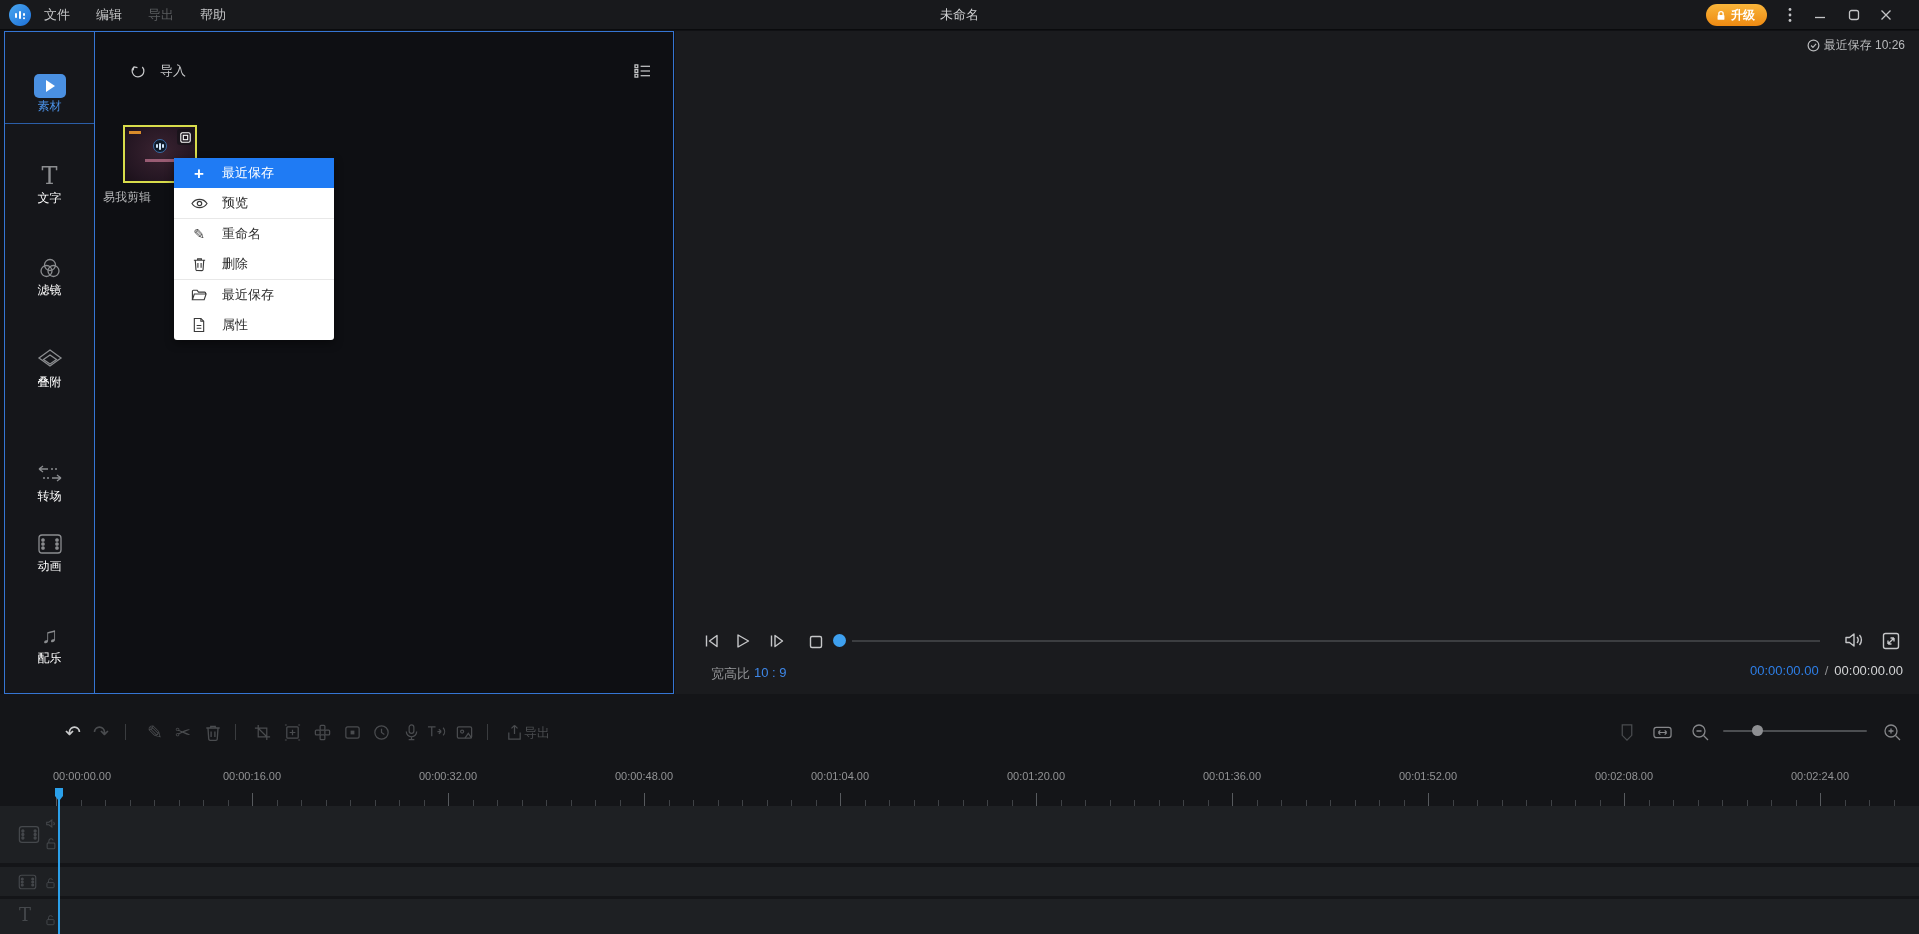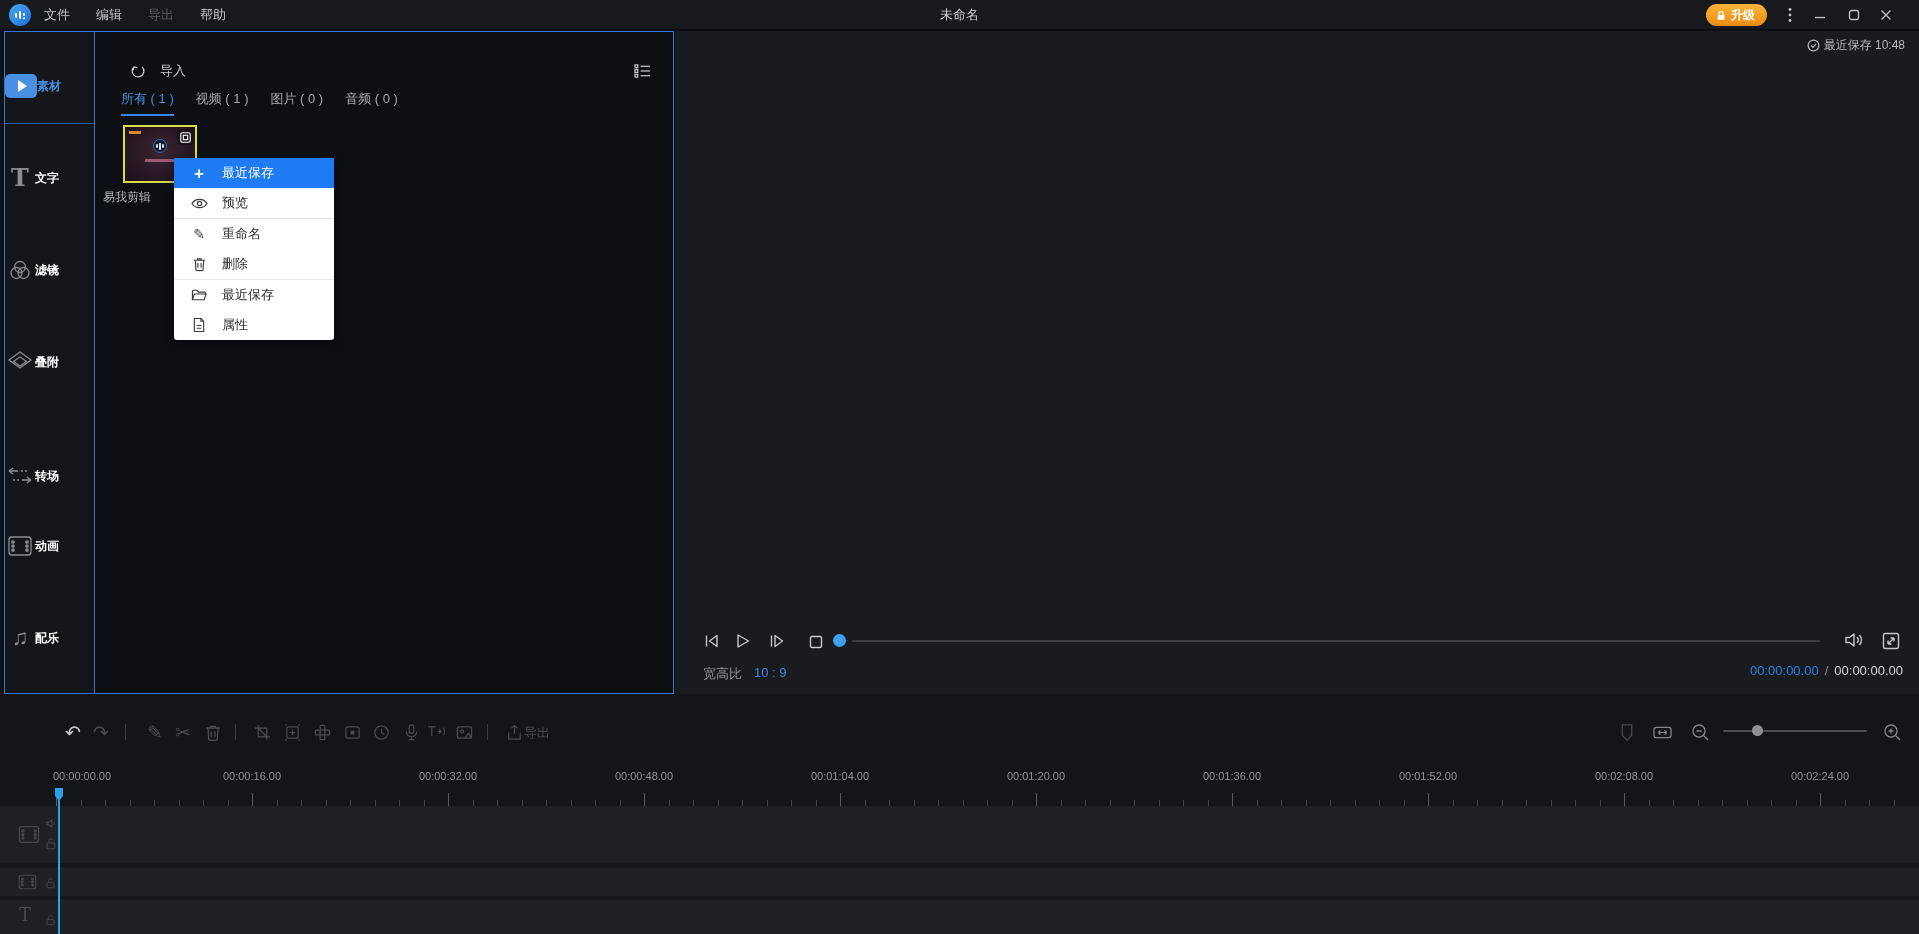--- a/index.html
+++ b/index.html
@@ -17,21 +17,21 @@
   .tb-menus .disabled { color:#5a5c5f; }
   .tb-title { position:absolute; left:50%; top:0; transform:translateX(-50%); line-height:30px; font-size:13px; color:#cfd0d2; }
   .upgrade-btn { position:absolute; left:1706px; top:4px; height:22px; padding:0 12px 0 9px; border-radius:11px;
                  background:linear-gradient(180deg,#f9b53a,#ee8a12); display:flex; align-items:center; gap:4px;
                  color:#fff; font-size:12px; font-weight:bold; }
   .winbtn { position:absolute; top:0; width:28px; height:30px; display:flex; align-items:center; justify-content:center; color:#c3c4c6; }
 
   
   .left-wrap { position:absolute; left:4px; top:31px; width:670px; height:663px; border:1px solid #3575d3; display:flex; background:#0e0f13; }
   .sidebar { position:relative; width:90px; height:100%; background:#15161a; border-right:1px solid #3575d3; }
-  .sb-item { position:absolute; left:0; width:100%; height:58px; display:flex; align-items:center; justify-content:flex-start; cursor:pointer;font-weight:bold; }
+  .sb-item { position:absolute; left:0; width:100%; height:58px; display:flex; flex-direction:column; align-items:center; justify-content:flex-end; cursor:pointer; }
   .sb-item .lbl { font-size:12px; color:#ffffff; }
   .sb-item.active .lbl { color:#4a8fe3; }
   .sb-ic { width:30px; height:28px; display:flex; align-items:center; justify-content:center; color:#8b8d90; }
   .sb-active-line { position:absolute; left:0; top:91px; width:100%; height:1px; background:#2b5ea8; }
   .mat-ic { width:32px; height:24px; border-radius:5px; background:#4a90e2; display:flex; align-items:center; justify-content:center; }
   .mat-ic .tri { width:0; height:0; border-left:9px solid #fff; border-top:6px solid transparent; border-bottom:6px solid transparent; margin-left:2px; }
   .t-glyph { font-family:"DejaVu Serif", serif; font-size:24px; color:#8b8d90; line-height:1; }
   .note-glyph { font-size:22px; color:#8b8d90; line-height:1; }
 
   .media { position:relative; flex:1; background:#0e0f13; }
@@ -254,26 +254,20 @@
       <svg width="17" height="16" viewBox="0 0 18 17" fill="none" stroke="currentColor" stroke-width="1.3">
           <rect x="1" y="2" width="3" height="3"></rect>
           <line x1="7" y1="3.5" x2="17" y2="3.5"></line>
           <rect x="1" y="7" width="3" height="3"></rect>
           <line x1="7" y1="8.5" x2="17" y2="8.5"></line>
           <rect x="1" y="12" width="3" height="3"></rect>
           <line x1="7" y1="13.5" x2="17" y2="13.5"></line>
         </svg>
     </div>
 
-    <div class="tabs">
-      <span class="tab active">所有 ( 1 )</span>
-      <span class="tab">视频 ( 1 )</span>
-      <span class="tab">图片 ( 0 )</span>
-      <span class="tab">音频 ( 0 )</span>
-    </div>
 
     <div class="thumb">
       <div class="tl-txt"></div>
       <div class="logo-dot">
         <i style="height:4px;"></i>
           <i style="height:7px;"></i>
           <i style="height:4px;"></i>
       </div>
       <div class="sub-txt"></div>
       <div class="thumb-corner">
@@ -338,21 +332,21 @@
 </div>
 
 <section class="preview-panel">
   <div class="saved">
     <span>
       <svg width="13" height="13" viewBox="0 0 14 14" fill="none" stroke="currentColor" stroke-width="1.3">
           <circle cx="7" cy="7" r="5.8"></circle>
           <path d="M4.4 7 l2 2 3.4 -3.8"></path>
         </svg>
     </span>
-    <span>最近保存 10:48</span>
+    <span>最近保存 10:26</span>
   </div>
 
 
   <div class="pb-btn" style="left:25px; top:599px;">
     <svg width="20" height="20" viewBox="0 0 20 20" fill="none" stroke="currentColor" stroke-width="1.4">
         <path d="M5.5 4.5 v11"></path>
         <path d="M16 4.5 L8.5 10 L16 15.5 Z" stroke-linejoin="round"></path>
       </svg>
   </div>
   <div class="pb-btn" style="left:56px; top:599px;">
@@ -381,21 +375,21 @@
         <path d="M14 7 a4.2 4.2 0 0 1 0 6 M16.5 5 a7.5 7.5 0 0 1 0 10"></path>
       </svg>
   </div>
   <div class="pb-btn" style="left:1205px; top:599px;">
     <svg width="20" height="20" viewBox="0 0 20 20" fill="none" stroke="currentColor" stroke-width="1.4">
         <rect x="2.5" y="2.5" width="15" height="15" rx="2"></rect>
         <path d="M7 13 L13 7 M13 7 v3.5 M13 7 h-3.5 M7 13 v-3.5 M7 13 h3.5"></path>
       </svg>
   </div>
 
-  <span class="info-label abs" style="left:28px; top:634px;">宽高比</span>
+  <span class="info-label abs" style="left:36px; top:634px;">宽高比</span>
   <span class="info-blue abs" style="left:79px; top:634px;">10 : 9</span>
 
   <div class="timecode">
     <span class="cur">00:00:00.00</span><span class="sep">/</span><span class="tot">00:00:00.00</span>
   </div>
 </section>
 
 <section class="bottom">
 
   <div class="tool enabled" style="left:62px;">

